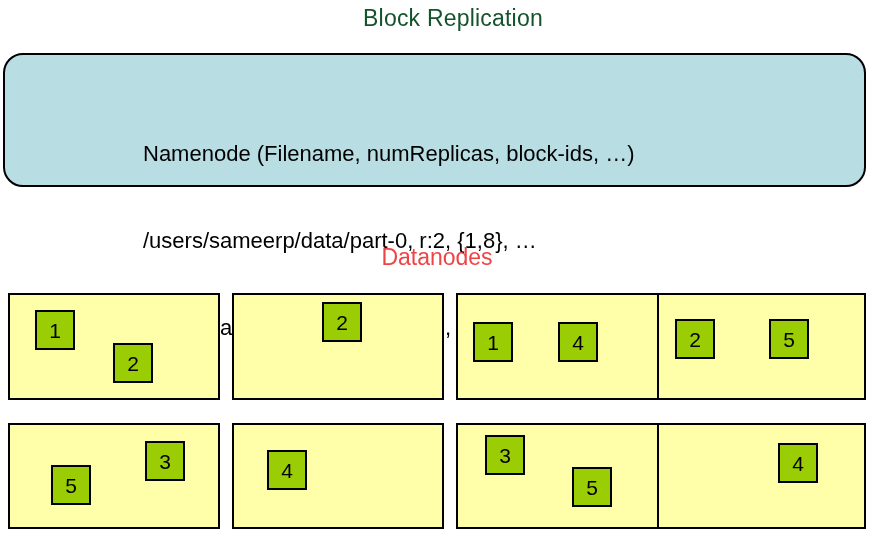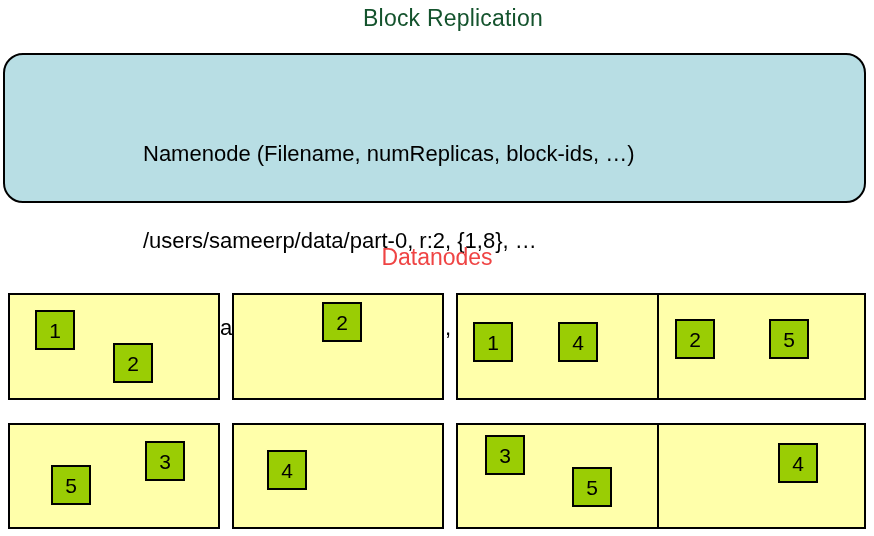--- a/index.html
+++ b/index.html
@@ -28,21 +28,21 @@
     letter-spacing: 0.2px;
     color: #14532d;
   }
 
   
   .namenode-box {
     position: absolute;
     left: 3px;
     top: 53px;
     width: 863px;
-    height: 150px;
+    height: 134px;
     box-sizing: border-box;
     background: #b8dee4;
     border: 2px solid #000000;
     border-radius: 20px;
   }
   .namenode-text {
     position: absolute;
     left: 138px;
     top: 26px;
     font-size: 22px;

